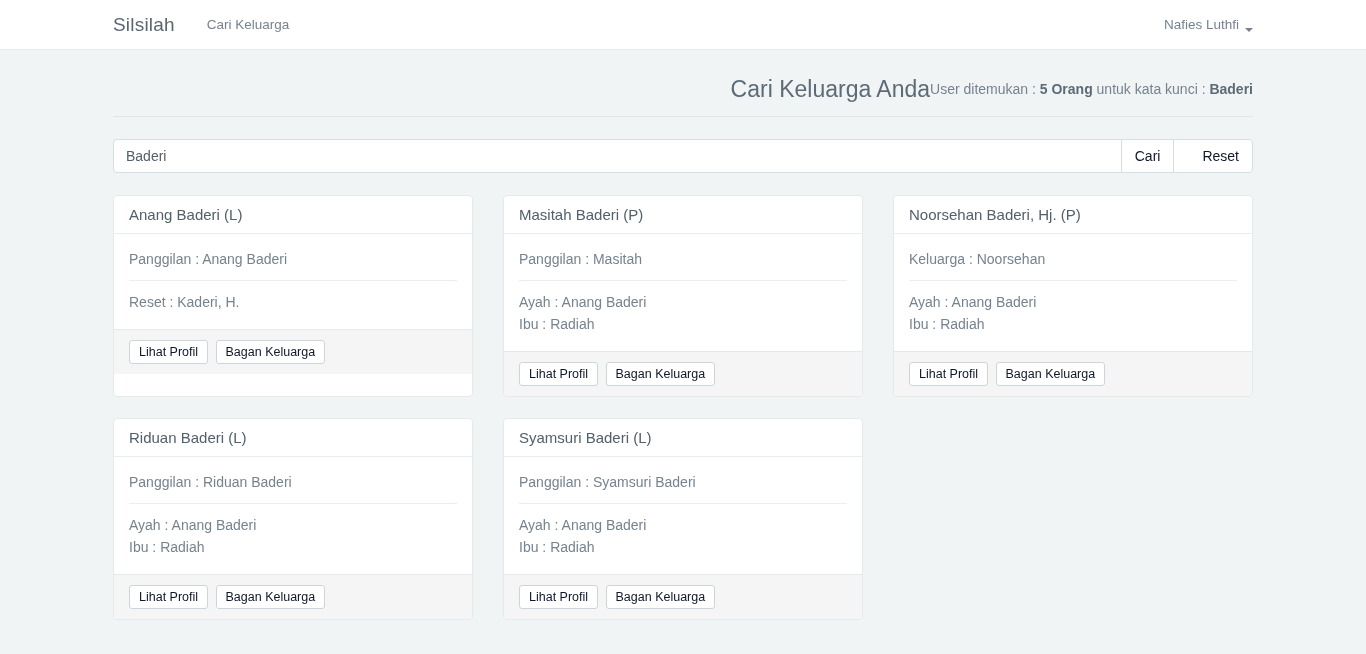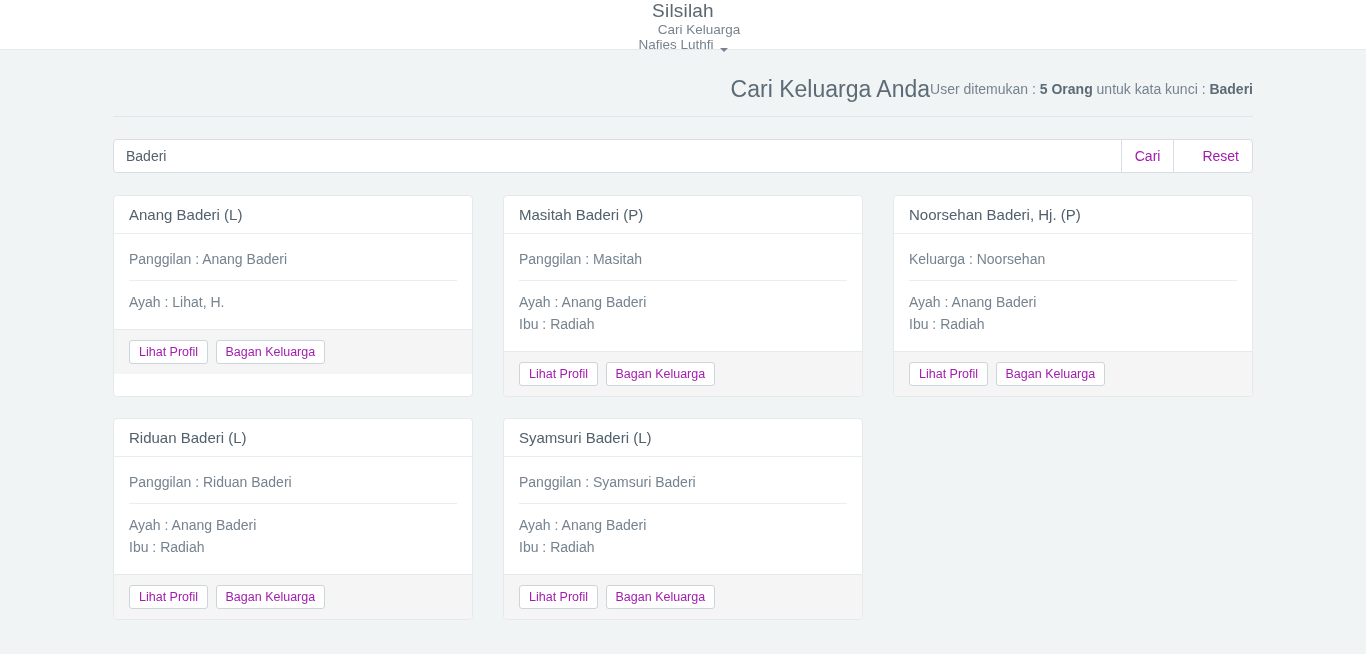--- a/index.html
+++ b/index.html
@@ -11,21 +11,21 @@
     -webkit-font-smoothing: antialiased;
   }
   .container { width: 1170px; margin: 0 auto; padding: 0 15px; }
 
   
   .navbar {
     background: #ffffff;
     height: 50px;
     border-bottom: 1px solid #e4eaec;
   }
-  .navbar-inner { display: flex; align-items: center; height: 100%; flex-direction: column; }
+  .navbar-inner { display: flex; align-items: center; height: 100%; }
   .brand {
     font-size: 19px;
     color: #5b6770;
     text-decoration: none;
     letter-spacing: 0.2px;
     cursor: pointer;
   }
   .nav-link {
     margin-left: 32px;
     font-size: 13.5px;
@@ -79,21 +79,21 @@
     color: #55606a;
     background: #fff;
     border: 1px solid #d6dee2;
     border-radius: 4px 0 0 4px;
     outline: none;
   }
   .btn {
     font-family: "Liberation Sans", sans-serif;
     background: #fff;
     border: 1px solid #d6dee2;
-    color: #a21caf;
+    color: #0f172a;
     font-size: 14px;
     cursor: pointer;
   }
   .search-btn { height: 34px; padding: 6px 13px; margin-left: -1px; }
   .search-btn:last-child { border-radius: 0 4px 4px 0; padding-left: 28px; }
 
   
   .cards-grid {
     display: grid;
     grid-template-columns: repeat(3, 1fr);
@@ -160,21 +160,21 @@
     <button class="btn search-btn">Reset</button>
   </div>
 
   <div class="cards-grid">
 
     <div class="card">
       <div class="card-header">Anang Baderi (L)</div>
       <div class="card-body">
         <div>Panggilan : Anang Baderi</div>
         <hr>
-        <div>Ayah : Lihat, H.</div>
+        <div>Reset : Kaderi, H.</div>
       </div>
       <div class="card-footer">
         <button class="btn card-btn">Lihat Profil</button>
         <button class="btn card-btn">Bagan Keluarga</button>
       </div>
     </div>
 
     <div class="card">
       <div class="card-header">Masitah Baderi (P)</div>
       <div class="card-body">

